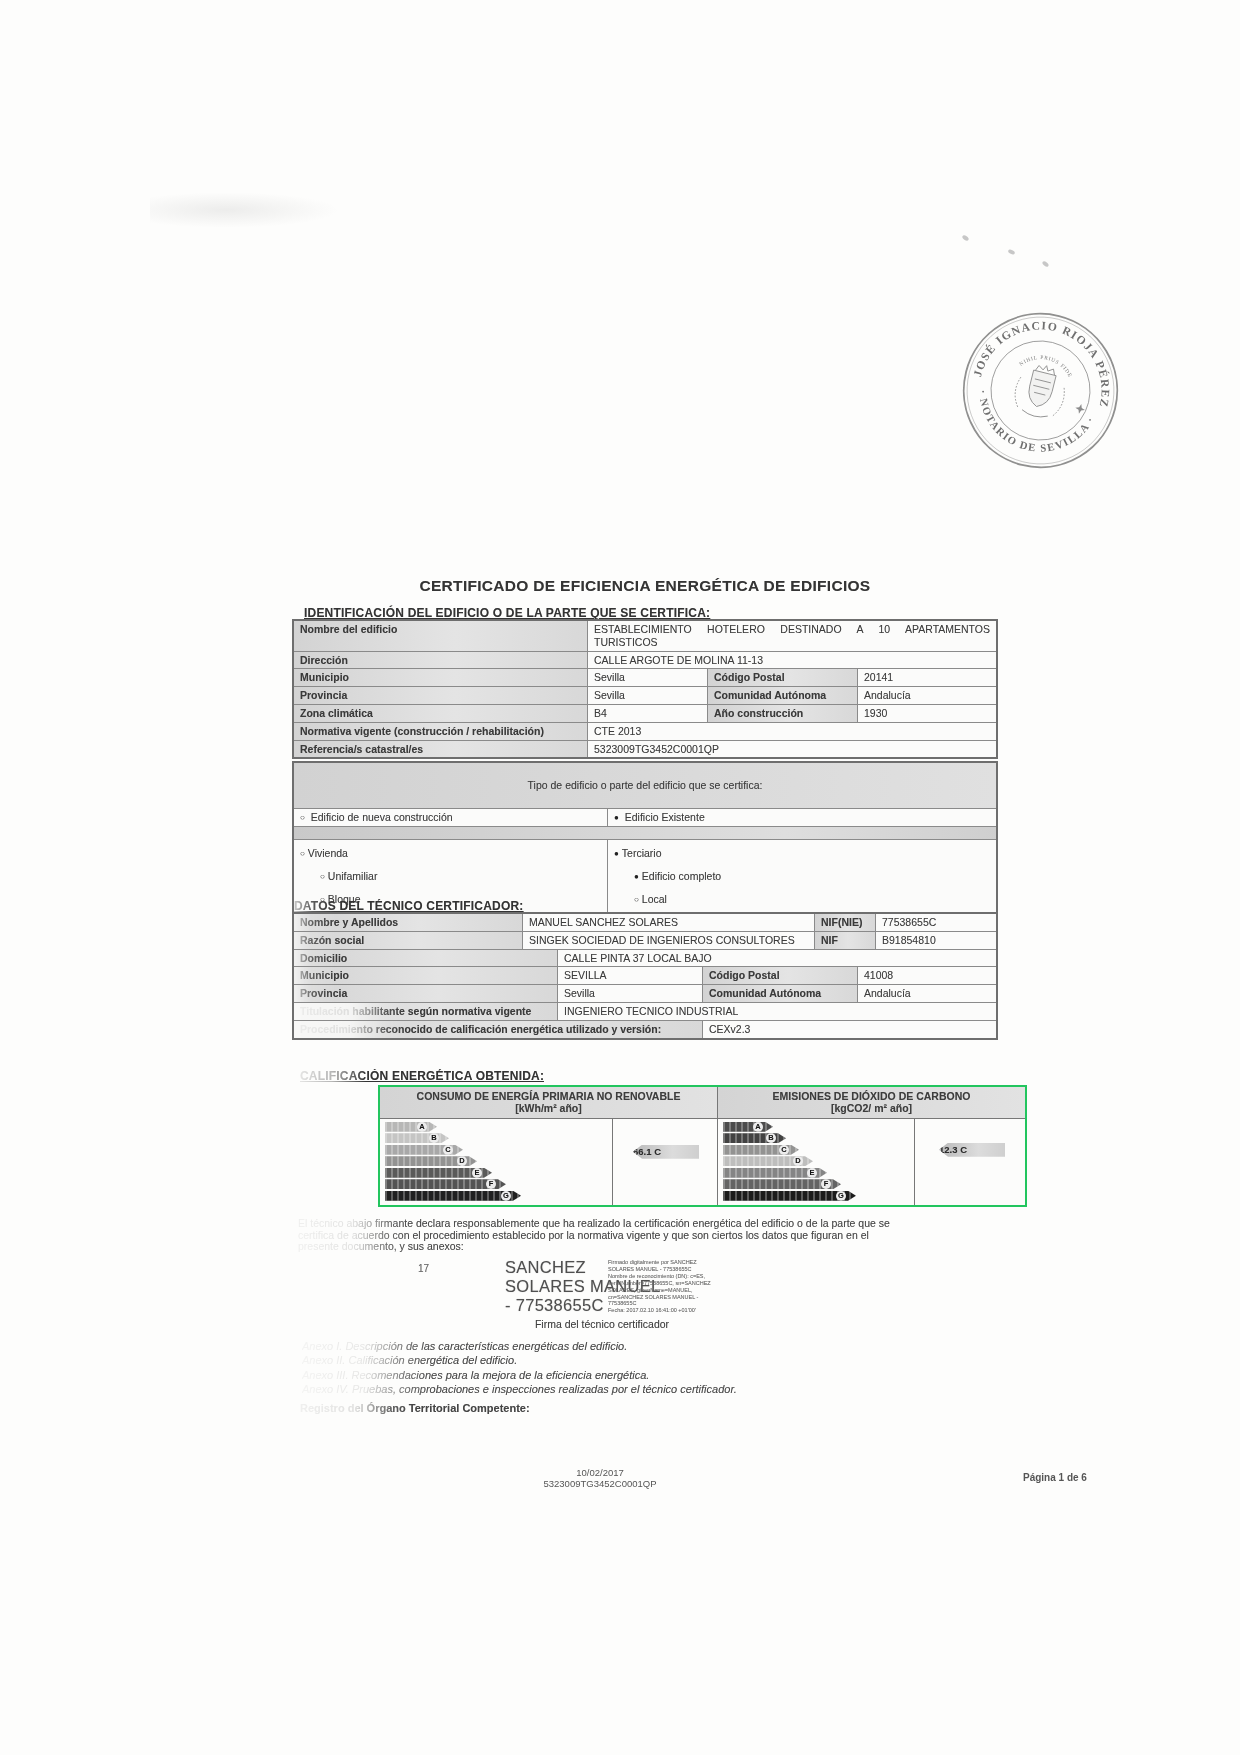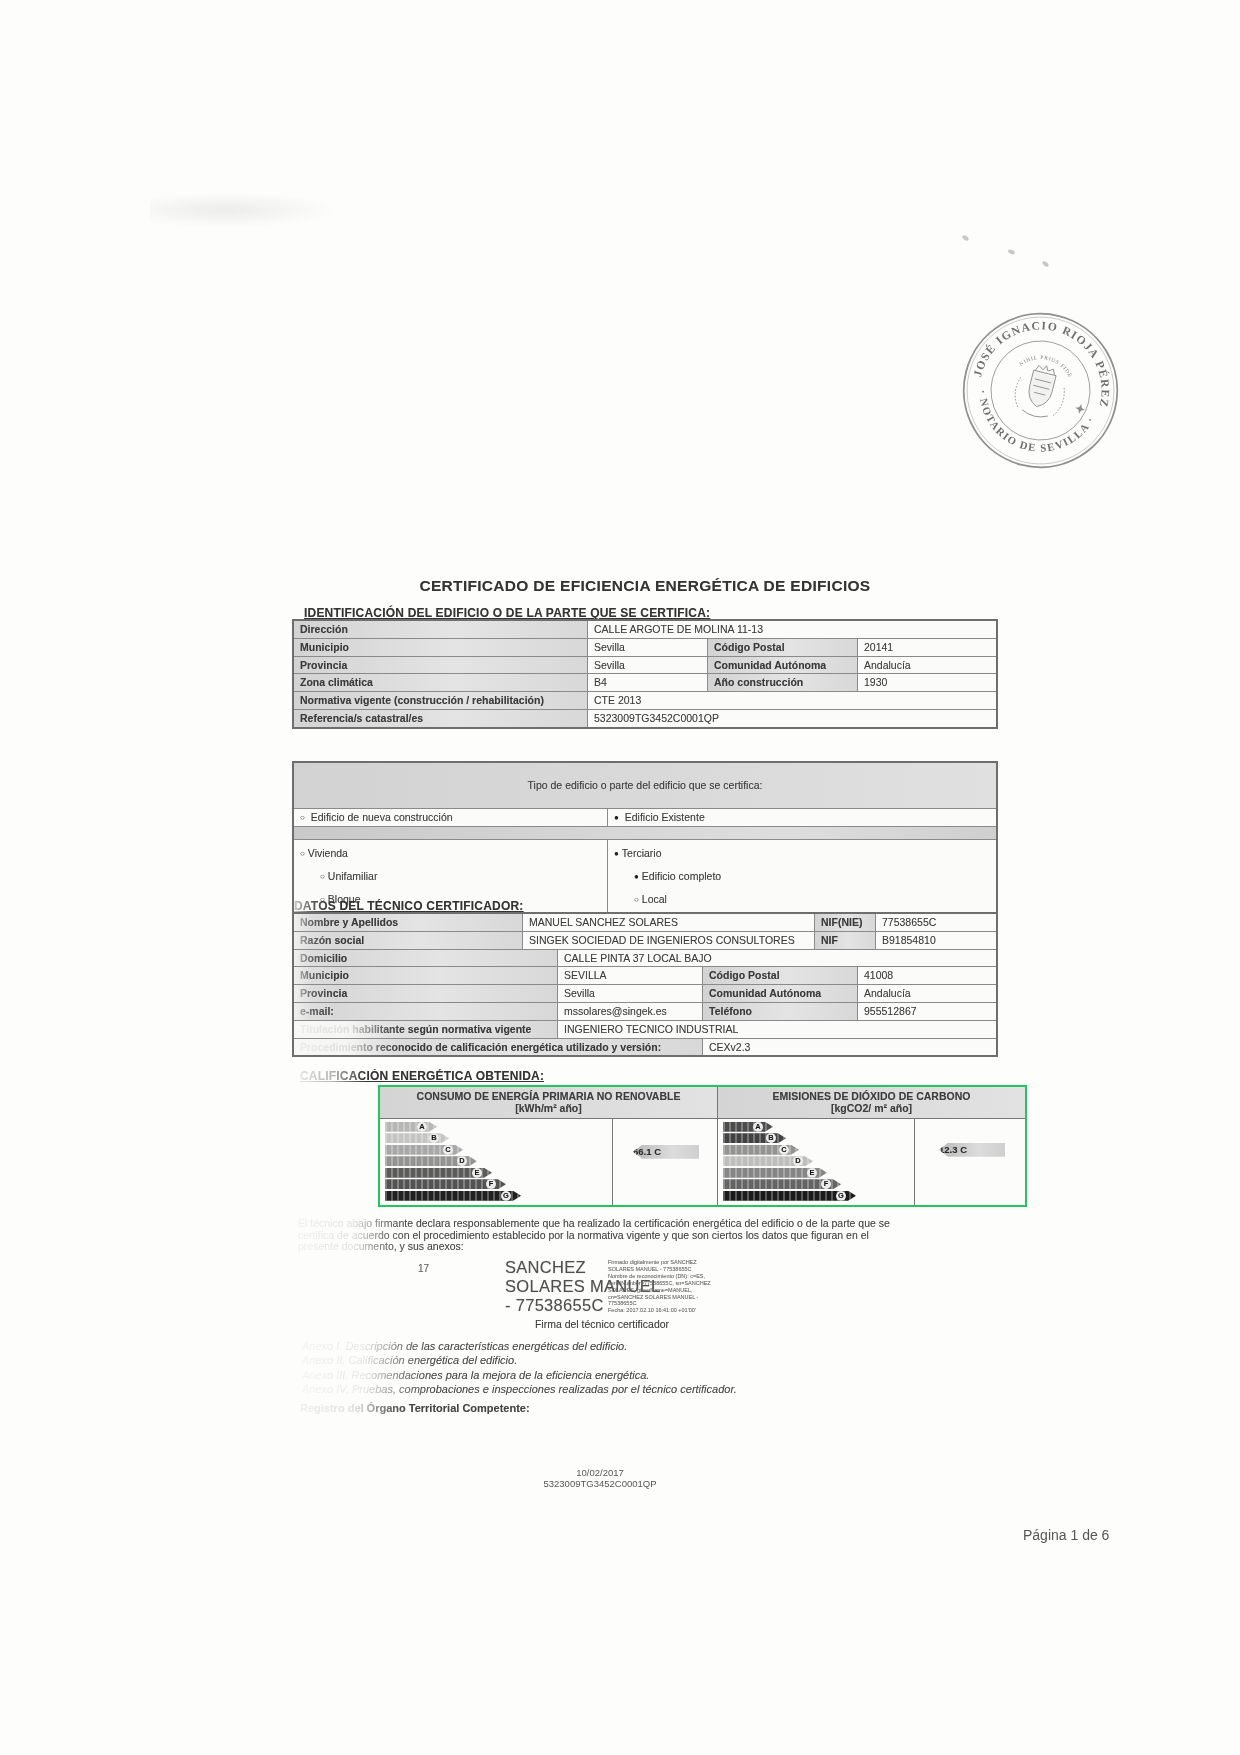--- a/index.html
+++ b/index.html
@@ -111,21 +111,21 @@
              color:#6d6d6d;white-space:pre-line;}
   .sig-caption{position:absolute;left:150px;top:1318px;width:320px;text-align:center;
                font-size:10.5px;color:#3f3f3f;}
 
   
   .annex{position:absolute;left:10px;top:1339px;width:690px;font-size:11px;font-style:italic;
          color:#4a4a4a;line-height:14.4px;}
   .registro{position:absolute;left:8px;top:1402px;font-size:11px;font-weight:bold;color:#454545;}
   .footer-c{position:absolute;left:430px;top:1467px;width:340px;text-align:center;
             font-size:9.5px;color:#555;line-height:11px;}
-  .footer-r{position:absolute;left:1023px;top:1527px;font-size:14px;color:#555;}
+  .footer-r{position:absolute;left:1023px;top:1472px;font-size:10px;color:#555;font-weight:bold;}
 </style>
 </head>
 <body>
 
 <div class="page">
 
   <div class="smudge"></div>
   <div class="speck" style="left:962px;top:236px;transform:rotate(35deg);"></div>
   <div class="speck" style="left:1008px;top:250px;transform:rotate(25deg);"></div>
   <div class="speck" style="left:1042px;top:262px;transform:rotate(40deg);"></div>
@@ -159,20 +159,24 @@
     <path d="M 152 104 l 1.6 4.4 l 4.4 1.6 l -4.4 1.6 l -1.6 4.4 l -1.6 -4.4 l -4.4 -1.6 l 4.4 -1.6 z" fill="#666" opacity=".85"></path>
   </svg>
 
   <div class="content">
 
     <div class="doc-title">CERTIFICADO DE EFICIENCIA ENERGÉTICA DE EDIFICIOS</div>
 
     <div class="sec-head" id="h-ident">IDENTIFICACIÓN DEL EDIFICIO O DE LA PARTE QUE SE CERTIFICA:</div>
     <div class="tbl" id="tbl-ident">
       <div class="tr t1-2">
+        <div class="td lbl">Nombre del edificio</div>
+        <div class="td jst">ESTABLECIMIENTO HOTELERO DESTINADO A 10 APARTAMENTOS TURISTICOS</div>
+      </div>
+      <div class="tr t1-2">
         <div class="td lbl">Dirección</div>
         <div class="td">CALLE ARGOTE DE MOLINA 11-13</div>
       </div>
       <div class="tr t1-4">
         <div class="td lbl">Municipio</div>
         <div class="td">Sevilla</div>
         <div class="td lbl">Código Postal</div>
         <div class="td">20141</div>
       </div>
       <div class="tr t1-4">
@@ -248,26 +252,20 @@
         <div class="td lbl fade-m1">Municipio</div>
         <div class="td">SEVILLA</div>
         <div class="td lbl">Código Postal</div>
         <div class="td">41008</div>
       </div>
       <div class="tr t3-c">
         <div class="td lbl fade-m1">Provincia</div>
         <div class="td">Sevilla</div>
         <div class="td lbl">Comunidad Autónoma</div>
         <div class="td">Andalucía</div>
-      </div>
-      <div class="tr t3-c">
-        <div class="td lbl fade-m1">e-mail:</div>
-        <div class="td">mssolares@singek.es</div>
-        <div class="td lbl">Teléfono</div>
-        <div class="td">955512867</div>
       </div>
       <div class="tr t3-b">
         <div class="td lbl fade-m2">Titulación habilitante según normativa vigente</div>
         <div class="td">INGENIERO TECNICO INDUSTRIAL</div>
       </div>
       <div class="tr t3-d">
         <div class="td lbl fade-m2 jst">Procedimiento reconocido de calificación energética utilizado y versión:</div>
         <div class="td" style="display:flex;align-items:center;">CEXv2.3</div>
       </div>
     </div>

